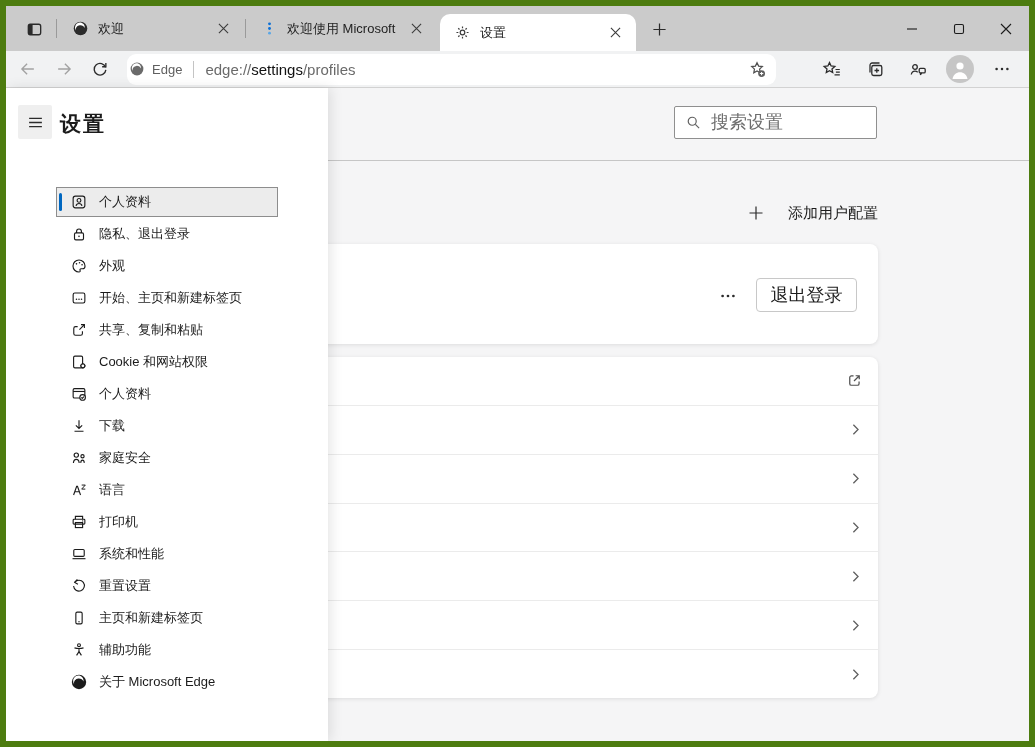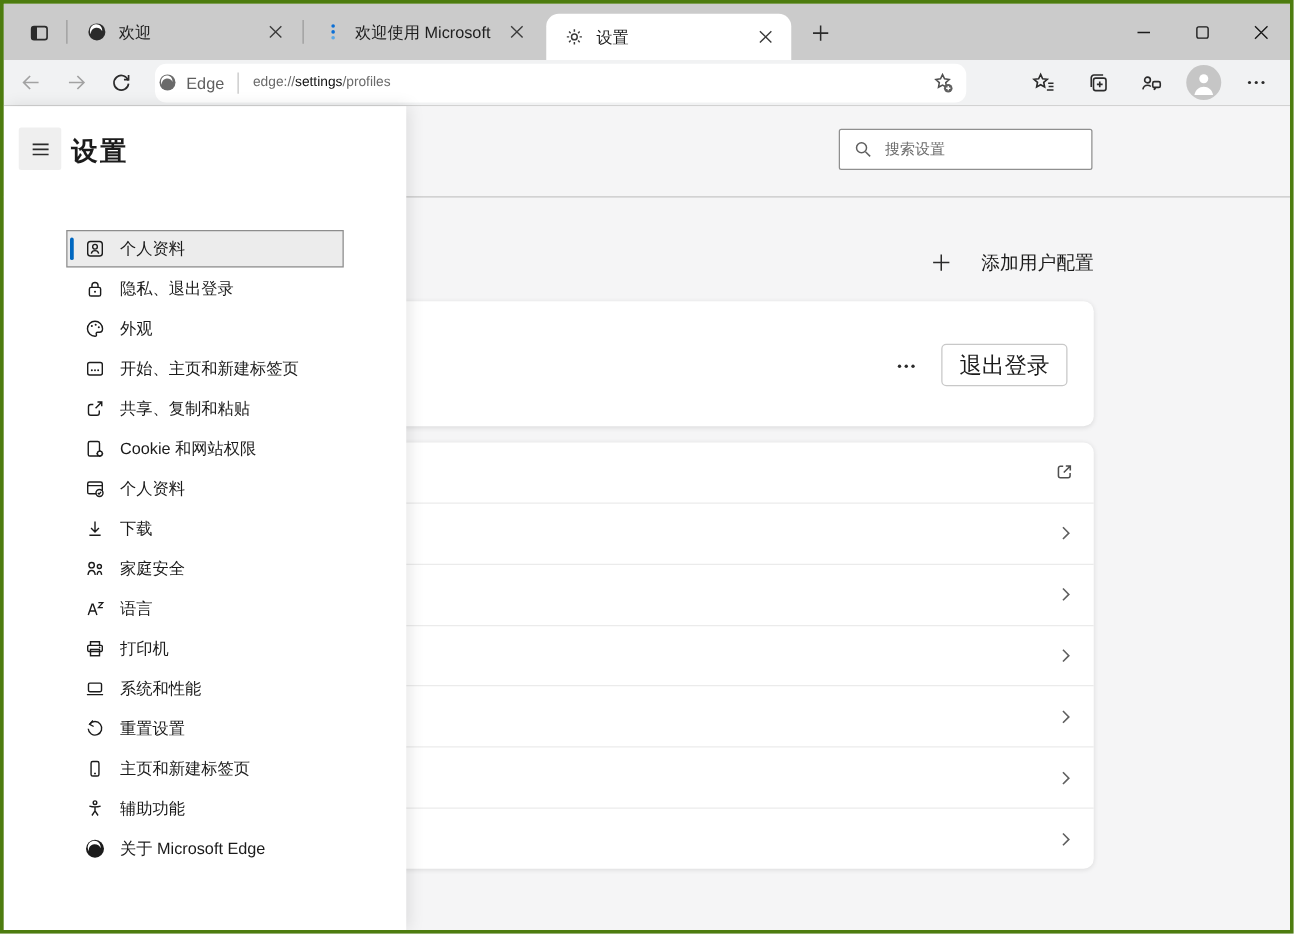--- a/index.html
+++ b/index.html
@@ -1,19 +1,19 @@
 <!DOCTYPE html>
 <html><head>
 <meta charset="utf-8">
 <style>
   * { margin:0; padding:0; box-sizing:border-box; }
   html,body { width:1035px; height:747px; }
   body { font-family:"Liberation Sans","DejaVu Sans",sans-serif; color:#1b1b1b; }
   #window { position:relative; width:1035px; height:747px; background:#f5f5f6;
-            border:3px solid #4d7c0f; overflow:hidden; }
+            border:6px solid #4d7c0f; overflow:hidden; }
 
   
   .titlebar { position:absolute; top:0; left:0; right:0; height:45px; background:#cbcbcb; }
   .tab-actions-btn { position:absolute; left:12px; top:9px; width:32px; height:28px;
                      display:flex; align-items:center; justify-content:center; }
   .tb-sep { position:absolute; top:13px; width:1px; height:19px; background:#9a9a9a; }
   .tab { position:absolute; top:0; height:45px; display:flex; align-items:center;
          padding:0 10px 0 14px; font-size:13px; }
   .tab.inactive { color:#1f1f1f; }
   .tab.active { top:8px; height:37px; background:#ffffff; border-radius:10px 10px 0 0; }
@@ -28,38 +28,38 @@
 
   
   .toolbar { position:absolute; top:45px; left:0; right:0; height:37px; background:#f1f2f3;
              border-bottom:1px solid #d2d2d2; display:flex; align-items:center; }
   .nav-btn { width:28px; height:28px; display:flex; align-items:center; justify-content:center;
              margin-left:8px; border-radius:4px; flex:0 0 auto; }
   .url-pill { margin-left:13px; width:649px; height:31px; background:#ffffff; border-radius:9px;
               display:flex; align-items:center; padding:0 4px 0 2px; }
   .site-badge { display:flex; align-items:center; gap:7px; font-size:13px; color:#5f5f5f; }
   .url-sep { width:1px; height:17px; background:#c4c4c4; margin:0 11px; }
-  .url-text { font-size:11px; color:#6a6a6a; white-space:nowrap; }
+  .url-text { font-size:15px; color:#6a6a6a; white-space:nowrap; }
   .url-text .hl { color:#111111; }
   .pill-spacer { flex:1; }
   .pill-btn { width:30px; height:27px; display:flex; align-items:center; justify-content:center; }
   .tb-icons { margin-left:auto; display:flex; align-items:center; gap:13px; padding-right:12px; }
   .tb-icon-btn { width:30px; height:30px; display:flex; align-items:center; justify-content:center;
                  border-radius:4px; }
   .avatar { width:28px; height:28px; border-radius:50%; background:#c6c6c6; overflow:hidden;
             display:flex; align-items:center; justify-content:center; }
 
   
   .page { position:absolute; top:82px; left:0; right:0; bottom:0; background:#f5f5f6; }
   .page-divider { position:absolute; top:72px; left:0; right:0; height:1px; background:#c6c6c6; }
   .search-box { position:absolute; top:18px; left:668px; width:203px; height:33px; background:#fff;
                 border:1px solid #8f8f8f; border-radius:2px; display:flex; align-items:center;
                 padding:0 10px; gap:9px; z-index:2; }
-  .search-box input { border:none; outline:none; width:140px; font-size:12px;
-                      font-family:Liberation Mono, monospace; color:#1b1b1b; background:transparent; }
+  .search-box input { border:none; outline:none; width:140px; font-size:18px;
+                      font-family:Liberation Sans, sans-serif; color:#1b1b1b; background:transparent; }
   .search-box input::placeholder { color:#6d6d6d; }
   .add-profile-btn { position:absolute; top:110px; left:742px; height:30px; display:flex;
                      align-items:center; gap:24px; font-size:15px; color:#1b1b1b; z-index:2; }
 
   .card { position:absolute; left:300px; width:572px; background:#ffffff; border-radius:8px;
           box-shadow:0 1px 4px rgba(0,0,0,0.10); z-index:1; }
   .card1 { top:156px; height:100px; }
   .more-btn { position:absolute; left:404px; top:38px; width:36px; height:28px; display:flex;
               align-items:center; justify-content:center; border-radius:4px; }
   .signout-btn { position:absolute; left:450px; top:34px; width:101px; height:34px;

